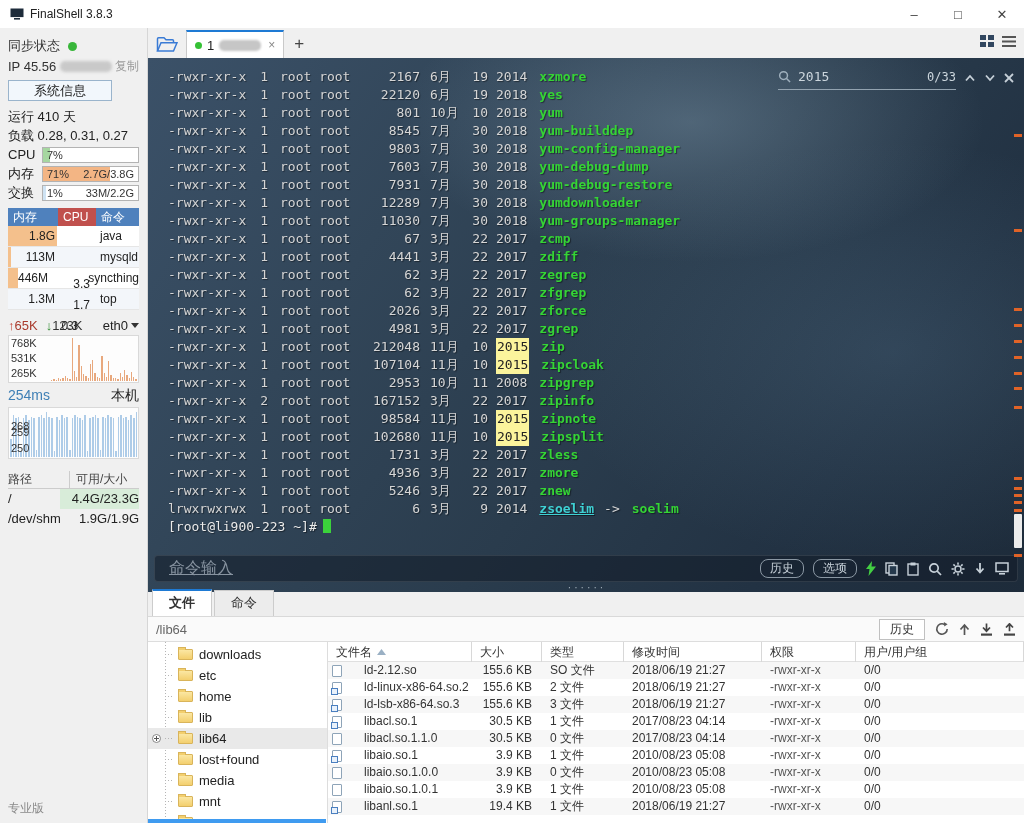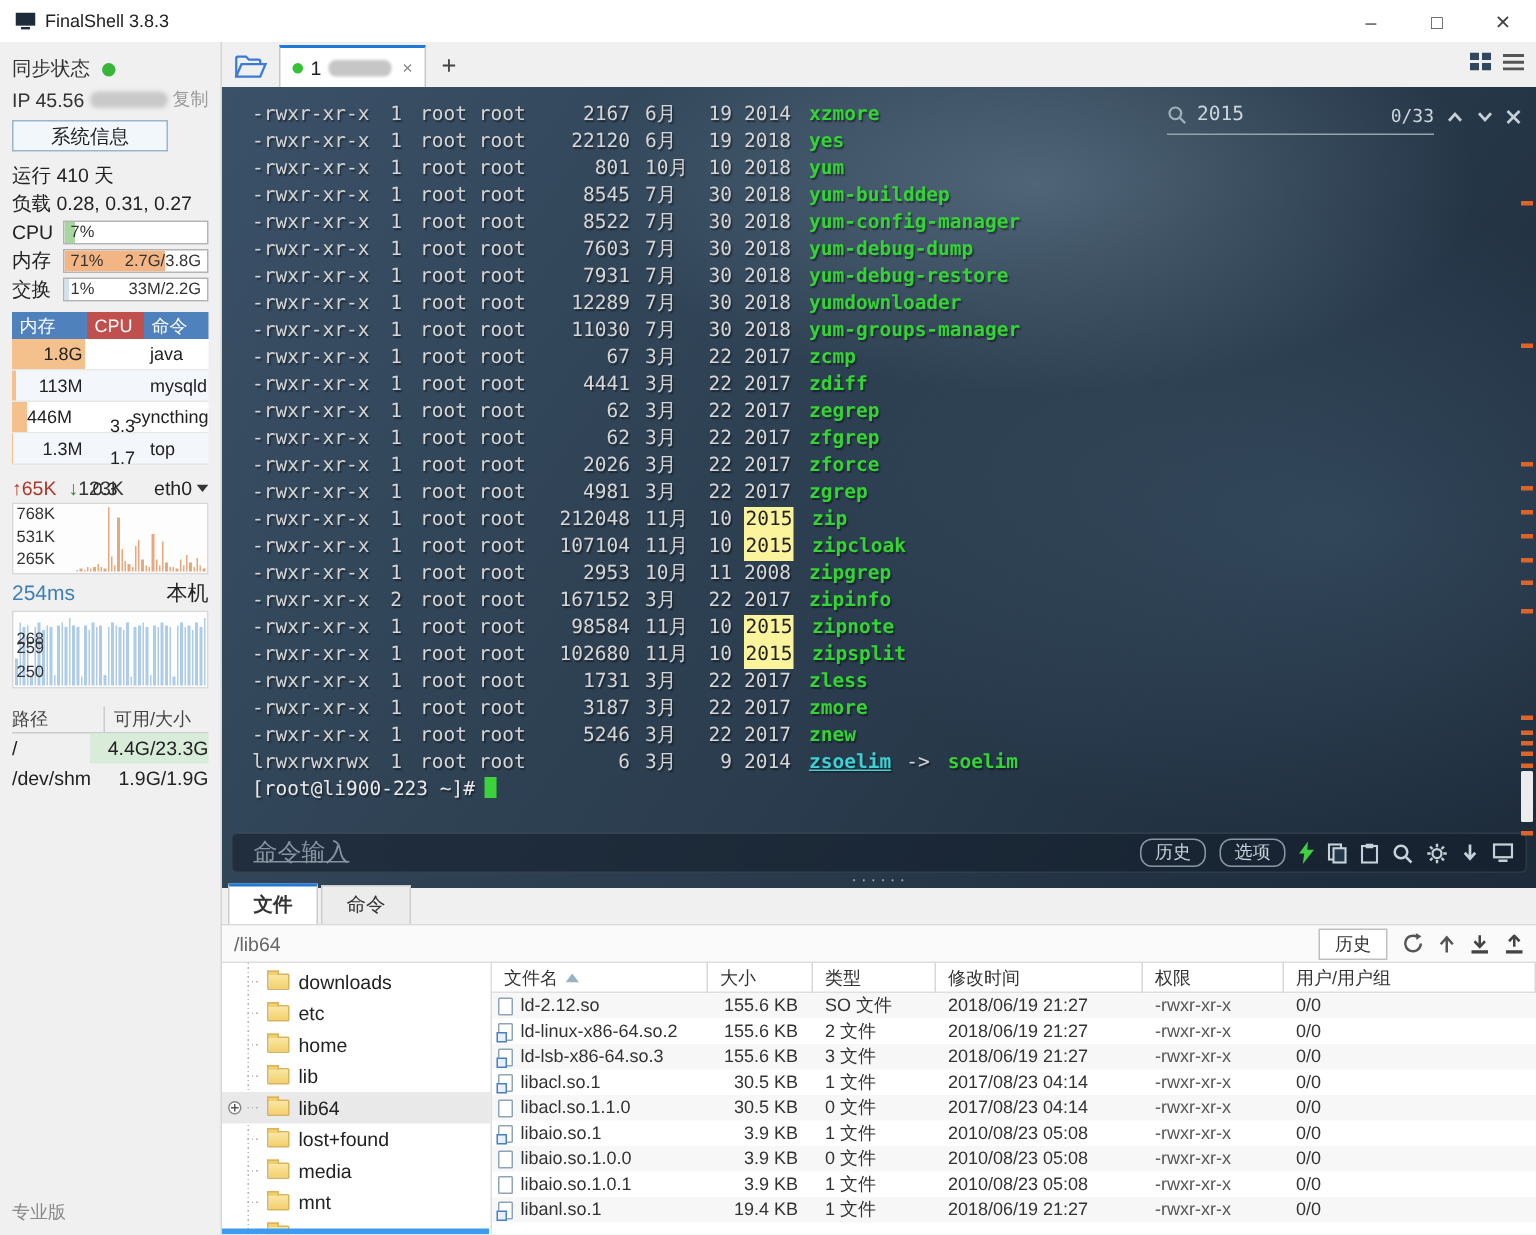--- a/index.html
+++ b/index.html
@@ -139,21 +139,21 @@
   .folder { width:15px; height:11px; background:linear-gradient(#fbe7a3,#f3cf6e); border:1px solid #d9b45a; border-radius:1px; position:relative; flex:none; }
   .folder::before { content:""; position:absolute; top:-3px; left:-1px; width:6px; height:2px; background:#f3cf6e; border:1px solid #d9b45a; border-bottom:none; }
   .tree-hscroll { position:absolute; left:0; bottom:0; width:178px; height:4px; background:#3f9bf0; }
 
   .ftable { flex:1; overflow:hidden; font-size:12px; }
   .ft-head { display:grid; grid-template-columns:144px 70px 82px 138px 94px 1fr; height:20px; line-height:20px; color:#333; background:#fff; border-bottom:1px solid #e0e0e0; }
   .ft-head > div { border-right:1px solid #d8d8d8; padding-left:8px; display:flex; align-items:center; gap:5px; }
   .ft-row { display:grid; grid-template-columns:144px 70px 82px 138px 94px 1fr; height:17px; line-height:17px; color:#333; }
   .ft-row:nth-child(odd) { background:#f7f7f7; }
   .ft-cell { padding-left:8px; white-space:nowrap; overflow:hidden; }
-  .ft-name { display:flex; align-items:center; gap:5px; padding-left:4px; }
+  .ft-name { display:flex; align-items:center; gap:22px; padding-left:4px; }
   .ft-size { text-align:right; padding-right:10px; }
   .fi { width:10px; height:12px; background:#fff; border:1px solid #8ea4b8; border-radius:1px; position:relative; flex:none; }
   .fi.link::after { content:""; position:absolute; left:-2px; bottom:-2px; width:5px; height:5px; background:#e8f1fb; border:1px solid #4a7fc0; }
   .ft-perm { color:#555; }
 
   svg { display:block; }
 </style>
 </head>
 <body>
 
@@ -432,39 +432,39 @@
       </span>
     </div>
   </div>
 
   <div class="terminal">
     <div class="term-output">
         <div class="tline"><span class="t-perm">-rwxr-xr-x</span><span class="t-ln">1</span><span class="t-own">root root</span><span class="t-size">2167</span><span class="t-mon">6月</span><span class="t-day">19</span><span class="t-year">2014</span><span class="t-name">xzmore</span></div>
         <div class="tline"><span class="t-perm">-rwxr-xr-x</span><span class="t-ln">1</span><span class="t-own">root root</span><span class="t-size">22120</span><span class="t-mon">6月</span><span class="t-day">19</span><span class="t-year">2018</span><span class="t-name">yes</span></div>
         <div class="tline"><span class="t-perm">-rwxr-xr-x</span><span class="t-ln">1</span><span class="t-own">root root</span><span class="t-size">801</span><span class="t-mon">10月</span><span class="t-day">10</span><span class="t-year">2018</span><span class="t-name">yum</span></div>
         <div class="tline"><span class="t-perm">-rwxr-xr-x</span><span class="t-ln">1</span><span class="t-own">root root</span><span class="t-size">8545</span><span class="t-mon">7月</span><span class="t-day">30</span><span class="t-year">2018</span><span class="t-name">yum-builddep</span></div>
-        <div class="tline"><span class="t-perm">-rwxr-xr-x</span><span class="t-ln">1</span><span class="t-own">root root</span><span class="t-size">8522</span><span class="t-mon">7月</span><span class="t-day">30</span><span class="t-year">2018</span><span class="t-name">yum-config-manager</span></div>
+        <div class="tline"><span class="t-perm">-rwxr-xr-x</span><span class="t-ln">1</span><span class="t-own">root root</span><span class="t-size">9803</span><span class="t-mon">7月</span><span class="t-day">30</span><span class="t-year">2018</span><span class="t-name">yum-config-manager</span></div>
         <div class="tline"><span class="t-perm">-rwxr-xr-x</span><span class="t-ln">1</span><span class="t-own">root root</span><span class="t-size">7603</span><span class="t-mon">7月</span><span class="t-day">30</span><span class="t-year">2018</span><span class="t-name">yum-debug-dump</span></div>
         <div class="tline"><span class="t-perm">-rwxr-xr-x</span><span class="t-ln">1</span><span class="t-own">root root</span><span class="t-size">7931</span><span class="t-mon">7月</span><span class="t-day">30</span><span class="t-year">2018</span><span class="t-name">yum-debug-restore</span></div>
         <div class="tline"><span class="t-perm">-rwxr-xr-x</span><span class="t-ln">1</span><span class="t-own">root root</span><span class="t-size">12289</span><span class="t-mon">7月</span><span class="t-day">30</span><span class="t-year">2018</span><span class="t-name">yumdownloader</span></div>
         <div class="tline"><span class="t-perm">-rwxr-xr-x</span><span class="t-ln">1</span><span class="t-own">root root</span><span class="t-size">11030</span><span class="t-mon">7月</span><span class="t-day">30</span><span class="t-year">2018</span><span class="t-name">yum-groups-manager</span></div>
         <div class="tline"><span class="t-perm">-rwxr-xr-x</span><span class="t-ln">1</span><span class="t-own">root root</span><span class="t-size">67</span><span class="t-mon">3月</span><span class="t-day">22</span><span class="t-year">2017</span><span class="t-name">zcmp</span></div>
         <div class="tline"><span class="t-perm">-rwxr-xr-x</span><span class="t-ln">1</span><span class="t-own">root root</span><span class="t-size">4441</span><span class="t-mon">3月</span><span class="t-day">22</span><span class="t-year">2017</span><span class="t-name">zdiff</span></div>
         <div class="tline"><span class="t-perm">-rwxr-xr-x</span><span class="t-ln">1</span><span class="t-own">root root</span><span class="t-size">62</span><span class="t-mon">3月</span><span class="t-day">22</span><span class="t-year">2017</span><span class="t-name">zegrep</span></div>
         <div class="tline"><span class="t-perm">-rwxr-xr-x</span><span class="t-ln">1</span><span class="t-own">root root</span><span class="t-size">62</span><span class="t-mon">3月</span><span class="t-day">22</span><span class="t-year">2017</span><span class="t-name">zfgrep</span></div>
         <div class="tline"><span class="t-perm">-rwxr-xr-x</span><span class="t-ln">1</span><span class="t-own">root root</span><span class="t-size">2026</span><span class="t-mon">3月</span><span class="t-day">22</span><span class="t-year">2017</span><span class="t-name">zforce</span></div>
         <div class="tline"><span class="t-perm">-rwxr-xr-x</span><span class="t-ln">1</span><span class="t-own">root root</span><span class="t-size">4981</span><span class="t-mon">3月</span><span class="t-day">22</span><span class="t-year">2017</span><span class="t-name">zgrep</span></div>
         <div class="tline"><span class="t-perm">-rwxr-xr-x</span><span class="t-ln">1</span><span class="t-own">root root</span><span class="t-size">212048</span><span class="t-mon">11月</span><span class="t-day">10</span><span class="t-year hl">2015</span><span class="t-name">zip</span></div>
         <div class="tline"><span class="t-perm">-rwxr-xr-x</span><span class="t-ln">1</span><span class="t-own">root root</span><span class="t-size">107104</span><span class="t-mon">11月</span><span class="t-day">10</span><span class="t-year hl">2015</span><span class="t-name">zipcloak</span></div>
         <div class="tline"><span class="t-perm">-rwxr-xr-x</span><span class="t-ln">1</span><span class="t-own">root root</span><span class="t-size">2953</span><span class="t-mon">10月</span><span class="t-day">11</span><span class="t-year">2008</span><span class="t-name">zipgrep</span></div>
         <div class="tline"><span class="t-perm">-rwxr-xr-x</span><span class="t-ln">2</span><span class="t-own">root root</span><span class="t-size">167152</span><span class="t-mon">3月</span><span class="t-day">22</span><span class="t-year">2017</span><span class="t-name">zipinfo</span></div>
         <div class="tline"><span class="t-perm">-rwxr-xr-x</span><span class="t-ln">1</span><span class="t-own">root root</span><span class="t-size">98584</span><span class="t-mon">11月</span><span class="t-day">10</span><span class="t-year hl">2015</span><span class="t-name">zipnote</span></div>
         <div class="tline"><span class="t-perm">-rwxr-xr-x</span><span class="t-ln">1</span><span class="t-own">root root</span><span class="t-size">102680</span><span class="t-mon">11月</span><span class="t-day">10</span><span class="t-year hl">2015</span><span class="t-name">zipsplit</span></div>
         <div class="tline"><span class="t-perm">-rwxr-xr-x</span><span class="t-ln">1</span><span class="t-own">root root</span><span class="t-size">1731</span><span class="t-mon">3月</span><span class="t-day">22</span><span class="t-year">2017</span><span class="t-name">zless</span></div>
-        <div class="tline"><span class="t-perm">-rwxr-xr-x</span><span class="t-ln">1</span><span class="t-own">root root</span><span class="t-size">3187</span><span class="t-mon">3月</span><span class="t-day">22</span><span class="t-year">2017</span><span class="t-name">zmore</span></div>
+        <div class="tline"><span class="t-perm">-rwxr-xr-x</span><span class="t-ln">1</span><span class="t-own">root root</span><span class="t-size">4936</span><span class="t-mon">3月</span><span class="t-day">22</span><span class="t-year">2017</span><span class="t-name">zmore</span></div>
         <div class="tline"><span class="t-perm">-rwxr-xr-x</span><span class="t-ln">1</span><span class="t-own">root root</span><span class="t-size">5246</span><span class="t-mon">3月</span><span class="t-day">22</span><span class="t-year">2017</span><span class="t-name">znew</span></div>
         <div class="tline"><span class="t-perm">lrwxrwxrwx</span><span class="t-ln">1</span><span class="t-own">root root</span><span class="t-size">6</span><span class="t-mon">3月</span><span class="t-day">9</span><span class="t-year">2014</span><span class="t-name cyan">zsoelim</span><span class="t-arrow">-&gt;</span><span class="t-name">soelim</span></div>
         <div class="prompt-line"><span>[root@li900-223 ~]#</span><span class="cursor"></span></div>
       </div>
 
     <div class="term-search">
       <div class="search-field">
         <svg width="13" height="13" viewBox="0 0 14 14">
             <circle cx="6" cy="6" r="4.2" fill="none" stroke="#9fb0bd" stroke-width="1.6"></circle>
             <line x1="9.2" y1="9.2" x2="13" y2="13" stroke="#9fb0bd" stroke-width="1.6"></line>

